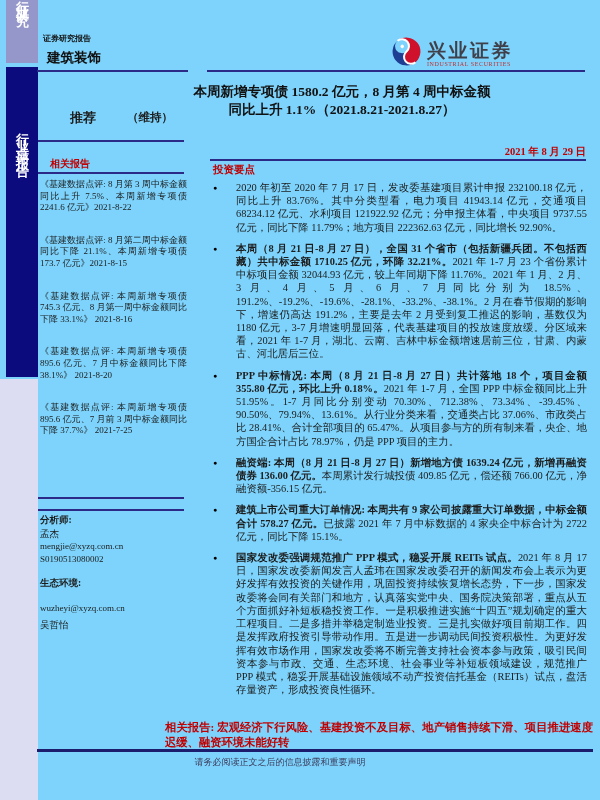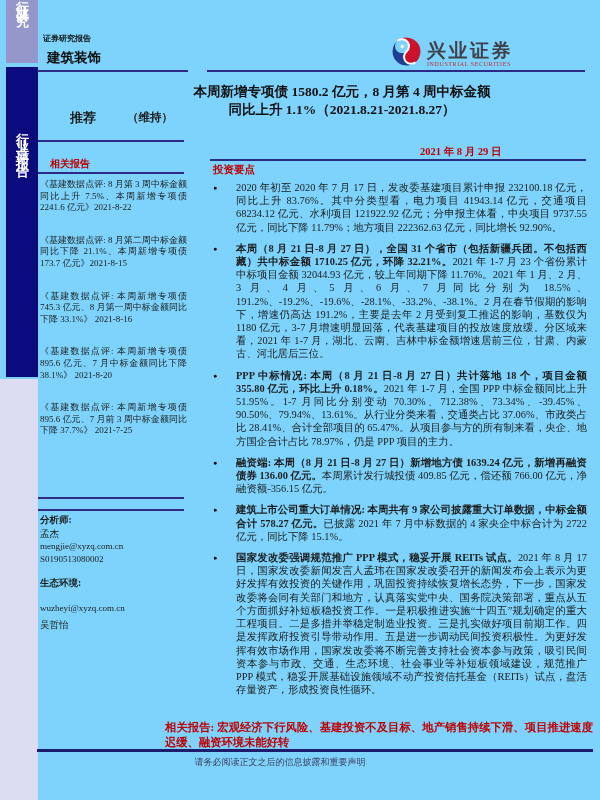--- a/index.html
+++ b/index.html
@@ -23,21 +23,21 @@
   .hline-left { left:37px; top:70px; width:151px; height:2px; }
   .hline-right { left:207px; top:70px; width:378px; height:2px; }
   .logo { left:392px; top:37px; display:flex; align-items:center;font-family:Liberation Serif, serif; }
   .logo-text { margin-left:6px; }
   .brand-name { font-size:19px; font-weight:bold; color:#40404a; letter-spacing:2.5px; line-height:21px; white-space:nowrap; }
   .brand-sub { font-size:6px; color:#c03030; letter-spacing:0.6px; white-space:nowrap; }
   .doc-title { left:158px; top:83px; width:368px; text-align:center; font-size:13.5px; font-weight:bold; line-height:17.5px; color:#111; }
   .rating-label { left:70px; top:109px; font-size:13px; font-weight:bold; }
   .rating-status { left:127px; top:110px; font-size:11.5px; font-weight:bold; }
   .rating-line { left:38px; top:140px; width:146px; height:1.5px; }
-  .date { left:420px; top:145px; width:166px; font-size:10.5px; font-weight:bold; color:#c00000; }
+  .date { left:420px; top:145px; width:166px; text-align:right; font-size:10.5px; font-weight:bold; color:#c00000; }
   
   .related-title { left:50px; top:157px; font-size:10px; font-weight:bold; color:#c00000; }
   .related-line { left:38px; top:172px; width:146px; height:1.5px; }
   .reports { left:40px; top:179px; width:147px; font-size:9px; line-height:11.6px; text-align:justify; }
   .report-item { margin-bottom:21px; }
   .an-line1 { left:38px; top:497px; width:146px; height:1.5px; }
   .an-line2 { left:38px; top:509px; width:146px; height:1.5px; }
   .an-label { left:40px; top:514px; font-size:9.5px; font-weight:bold; }
   .an-name  { left:40px; top:528px; font-size:9.5px;text-align:right; }
   .an-email { left:40px; top:541px; font-size:9px; }

